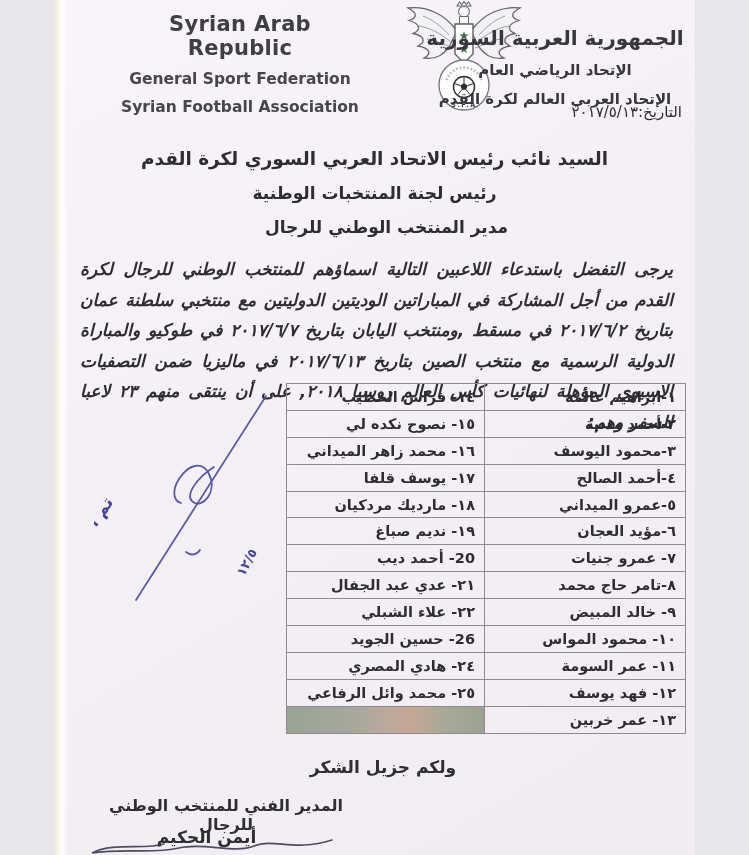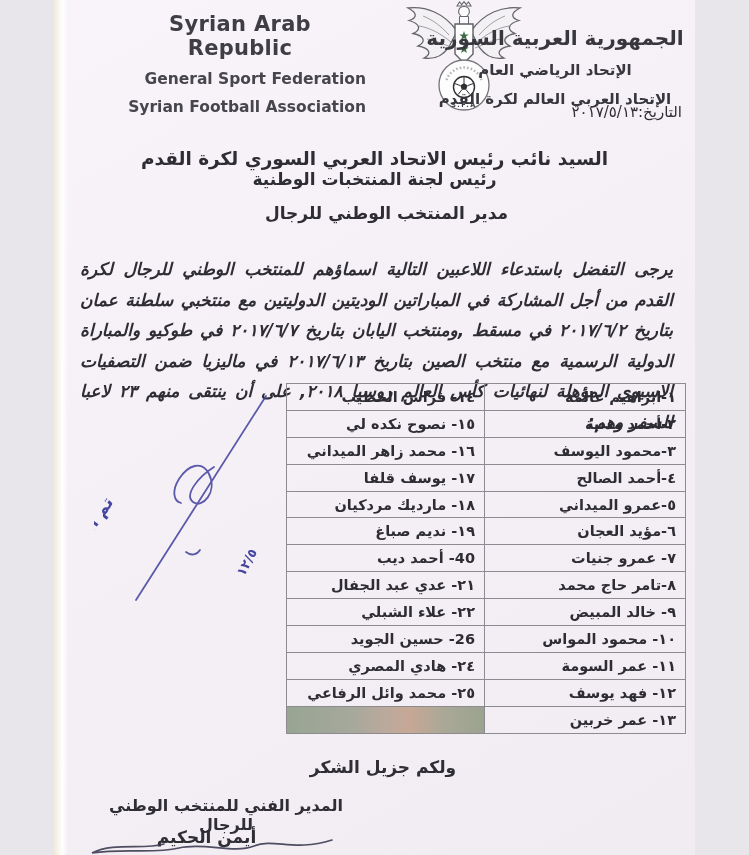--- a/index.html
+++ b/index.html
@@ -13,33 +13,33 @@
   }
   
   .page::before {
     content:""; position:absolute; left:0; top:0; bottom:0; width:14px;
     background:linear-gradient(90deg,#efeadb 0%,#f7f4ea 30%,#ffffff 60%,rgba(255,255,255,0) 100%);
     pointer-events:none;
   }
 
   .hdr-en { position:absolute; left:60px; top:12px; width:252px; text-align:center; color:#3f3e45; font-weight:bold; }
   .hdr-en .l1 { font-size:21px; letter-spacing:.3px; }
-  .hdr-en .l2, .hdr-en .l3 { font-size:15.5px; margin-top:10px; color:#47464d;text-align:right; }
+  .hdr-en .l2, .hdr-en .l3 { font-size:15.5px; margin-top:10px; color:#47464d; }
 
   .logo { position:absolute; left:337px; top:0px; width:146px; height:112px; }
 
   .hdr-ar { position:absolute; right:6px; top:6px; width:268px; text-align:center; direction:rtl; font-weight:bold; color:#38373e;margin-top:20px; }
   .hdr-ar .l1 { font-size:20px; }
   .hdr-ar .l2 { font-size:15px; margin-top:11px; }
   .hdr-ar .l3 { font-size:15px; margin-top:11px; }
 
   .date-line { position:absolute; right:13px; top:103px; direction:rtl; font-size:15px; font-weight:normal; }
 
   .recipient { position:absolute; top:148px; left:0; right:0; text-align:center; direction:rtl; font-weight:bold; color:#2e2d34; }
-  .recipient .r1 { font-size:18.5px; }
+  .recipient .r1 { font-size:18.5px; margin-bottom:14px; }
   .recipient .r2 { font-size:17px; margin-bottom:14px; }
   .recipient .r3 { font-size:17px;padding-left:24px; }
 
   .body-par {
     position:absolute; top:254px; right:22px; left:26px;
     direction:rtl; text-align:justify; text-align-last:right;
     font-size:17px; font-weight:bold; line-height:30.5px; color:#2e2d34;font-style:italic;
   }
 
   table.players {
@@ -150,21 +150,21 @@
       <tr>
         <td>٥-عمرو الميداني</td>
         <td>١٨- مارديك مردكيان</td>
       </tr>
       <tr>
         <td>٦-مؤيد العجان</td>
         <td>١٩- نديم صباغ</td>
       </tr>
       <tr>
         <td>٧- عمرو جنيات</td>
-        <td>40- أحمد ديب</td>
+        <td>20- أحمد ديب</td>
       </tr>
       <tr>
         <td>٨-تامر حاج محمد</td>
         <td>٢١- عدي عبد الجفال</td>
       </tr>
       <tr>
         <td>٩- خالد المبيض</td>
         <td>٢٢- علاء الشبلي</td>
       </tr>
       <tr>

